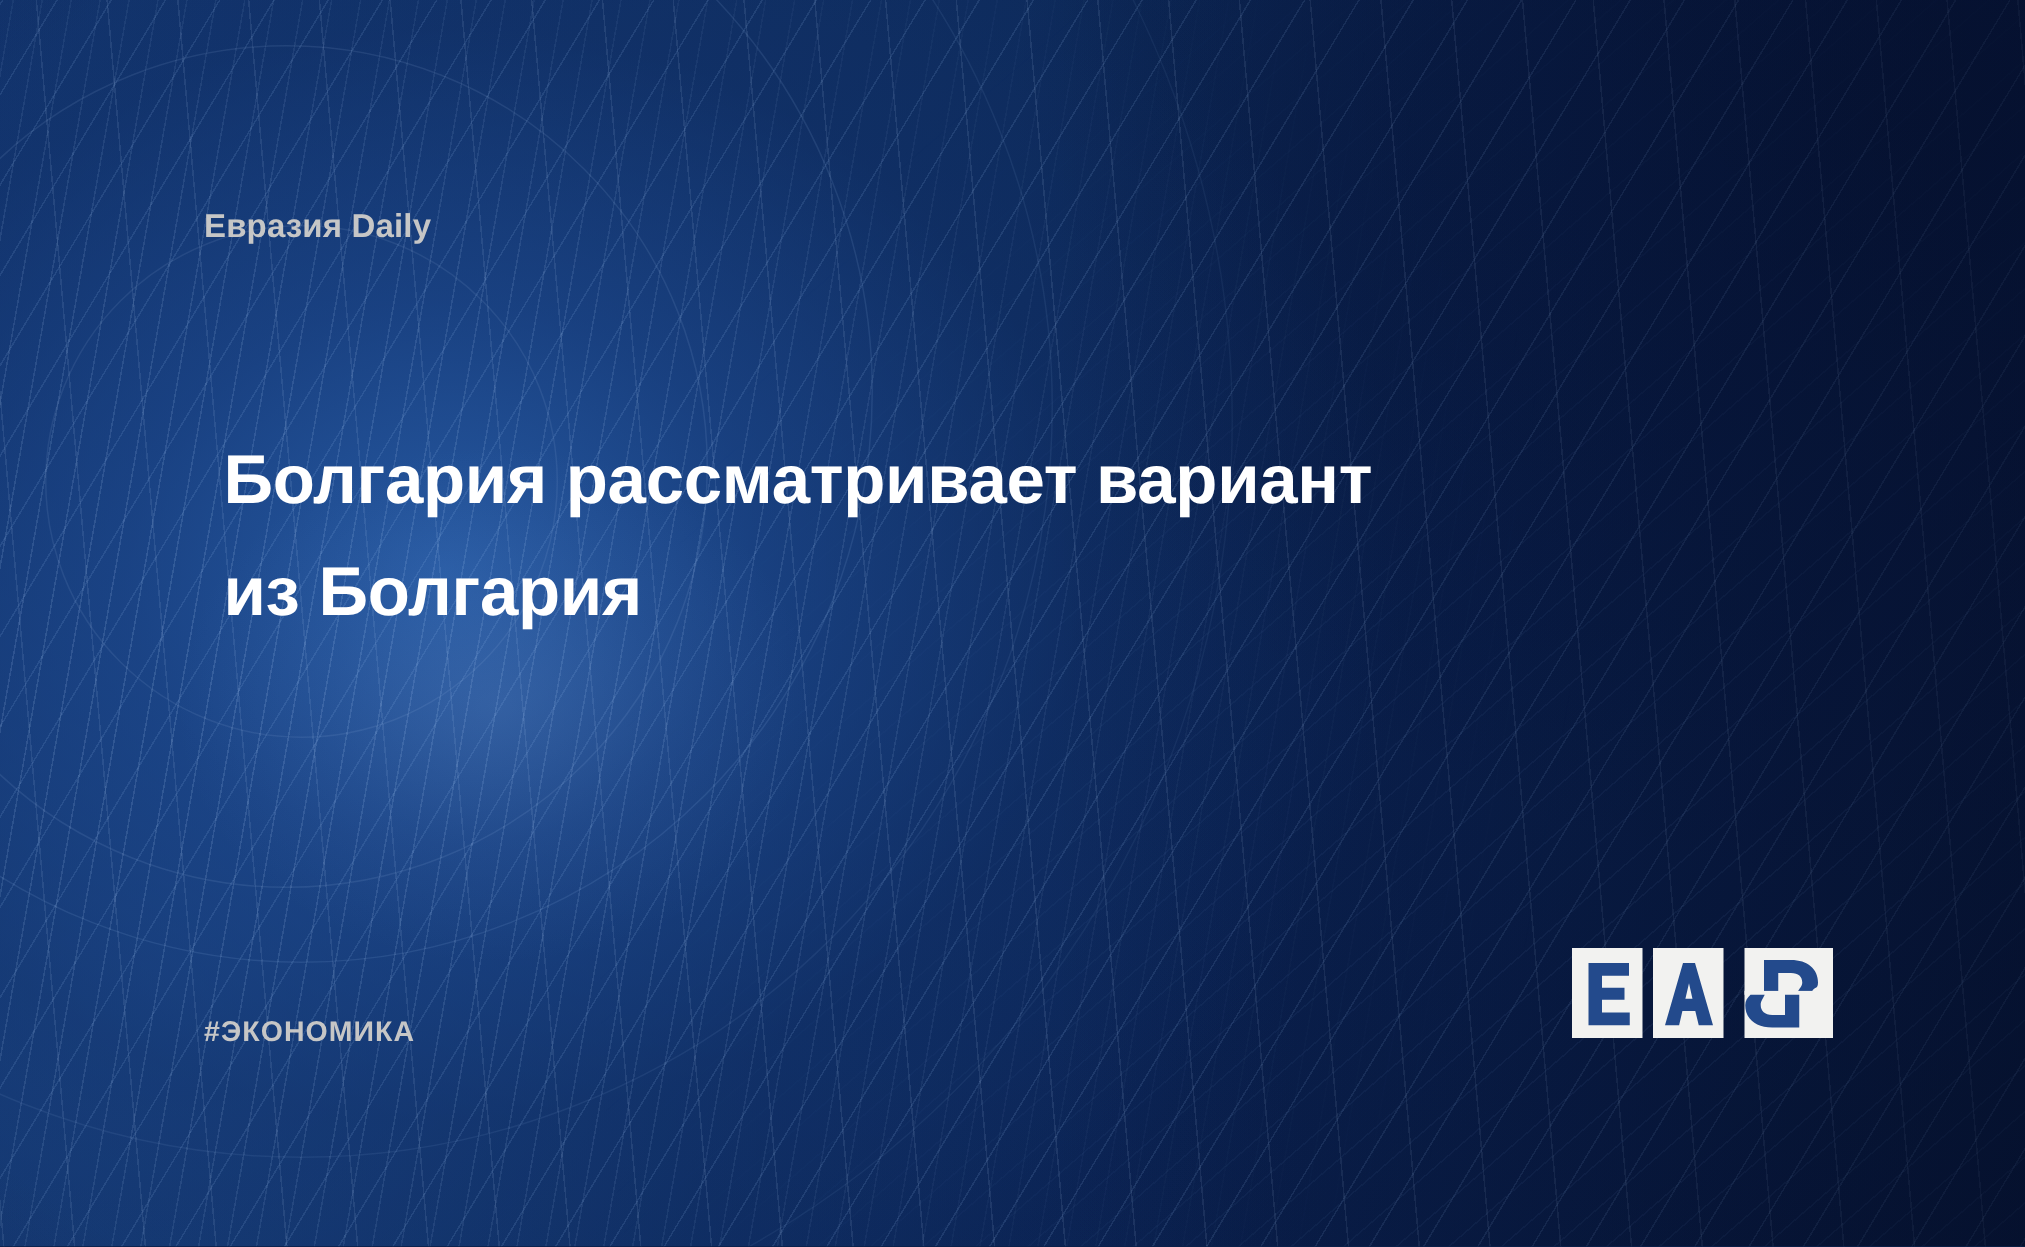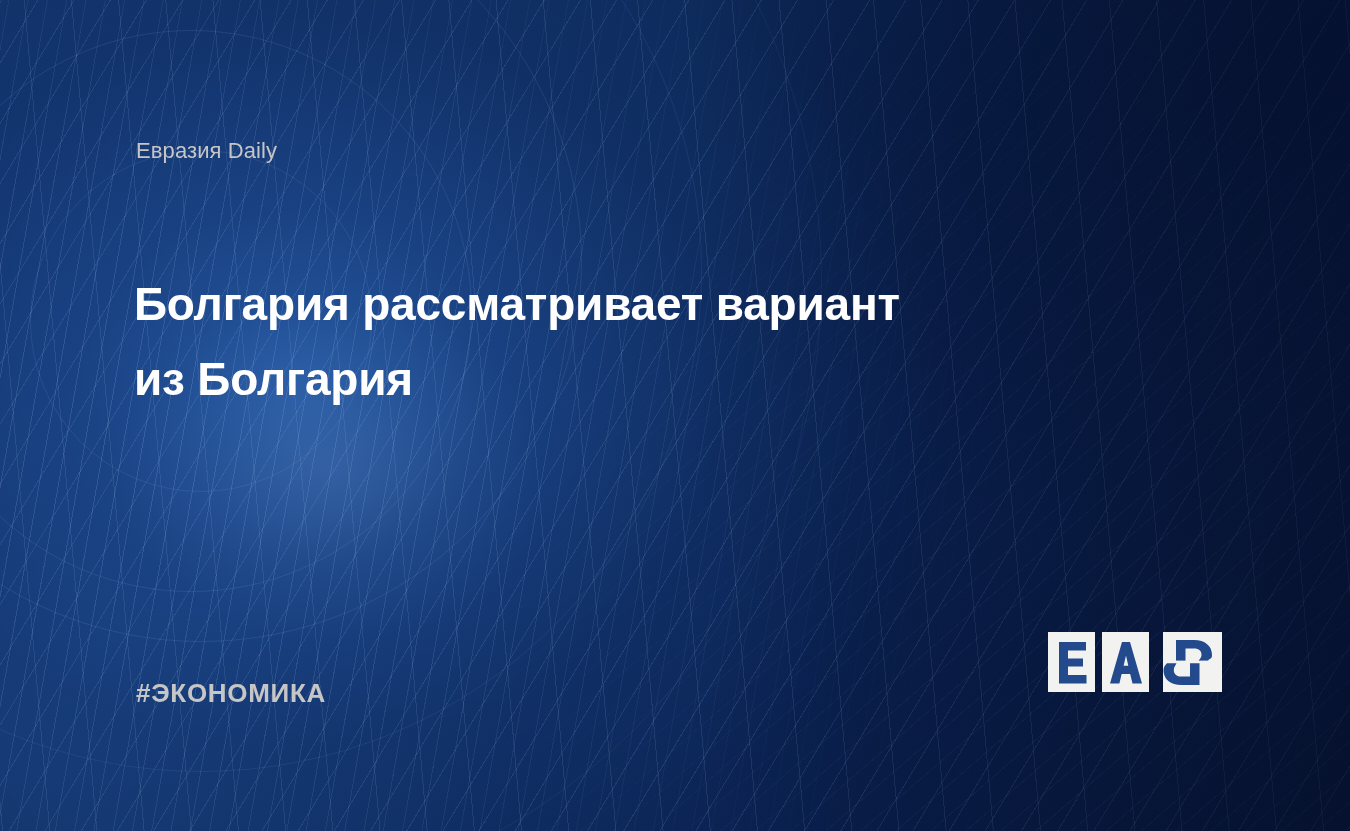--- a/index.html
+++ b/index.html
@@ -143,45 +143,45 @@
   }
 
   
   .content { position: absolute; inset: 0; }
 
   .site-name {
     position: absolute;
     left: 136px;
     top: 138px;
     font-size: 22px;
-    font-weight: normal;
+    font-weight: bold;
     letter-spacing: 0.1px;
     color: #c6c6c6;
     white-space: nowrap;
   }
 
   .headline {
     position: absolute;
     left: 134px;
     top: 267px;
     width: 960px;
-    margin: 0;
+    margin: 15px;
     font-size: 46px;
     font-weight: bold;
     line-height: 75px;
     letter-spacing: -0.2px;
     color: #ffffff;
   }
   .headline .hl-line { display: block; white-space: nowrap; }
 
   .tag {
     position: absolute;
     left: 136px;
     top: 678px;
-    font-size: 26px;
+    font-size: 19px;
     font-weight: bold;
     letter-spacing: 0.7px;
     color: #c6c6c6;
     white-space: nowrap;
   }
 
   
   .logo {
     position: absolute;
     left: 1048px;

